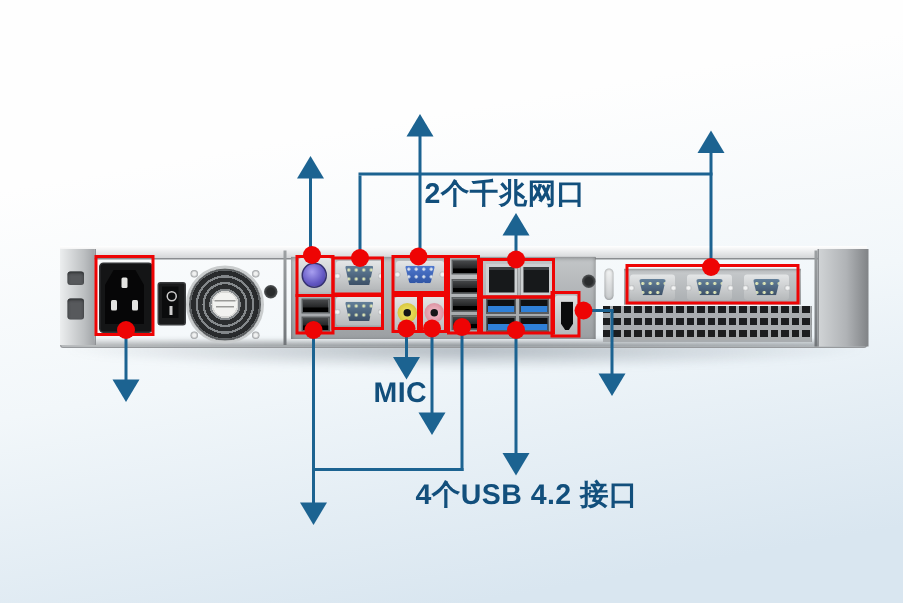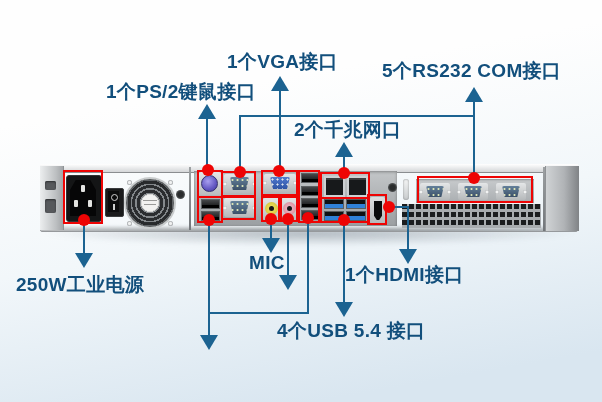--- a/index.html
+++ b/index.html
@@ -199,67 +199,62 @@
   <div class="abs rbox" style="left:221px;top:196px;width:35px;height:24px;"></div>
   <div class="abs rbox" style="left:261px;top:170px;width:37px;height:26px;"></div>
   <div class="abs rbox" style="left:261px;top:196px;width:19px;height:26px;"></div>
   <div class="abs rbox" style="left:280px;top:196px;width:18px;height:26px;"></div>
   <div class="abs rbox" style="left:298px;top:170px;width:22px;height:53px;"></div>
   <div class="abs rbox" style="left:320px;top:172px;width:50px;height:27px;"></div>
   <div class="abs rbox" style="left:320px;top:197px;width:50px;height:26px;"></div>
   <div class="abs rbox" style="left:367px;top:194px;width:20px;height:31px;"></div>
   <div class="abs rbox" style="left:417px;top:176px;width:116px;height:27px;"></div>
 
-  <div class="abs lbl" style="left:106px;top:81px;">1个PS/2键鼠接口</div>
   <div class="abs arrow-up" style="left:198px;top:104px;"></div>
   <div class="abs vline" style="left:206px;top:118px;height:52px;"></div>
   <div class="abs dot" style="left:202px;top:164px;"></div>
 
-  <div class="abs lbl" style="left:227px;top:51px;">1个VGA接口</div>
   <div class="abs arrow-up" style="left:271px;top:76px;"></div>
   <div class="abs vline" style="left:279px;top:90px;height:81px;"></div>
   <div class="abs dot" style="left:273px;top:165px;"></div>
 
-  <div class="abs lbl" style="left:382px;top:60px;">5个RS232 COM接口</div>
   <div class="abs arrow-up" style="left:465px;top:87px;"></div>
   <div class="abs vline" style="left:473px;top:101px;height:77px;"></div>
   <div class="abs dot" style="left:468px;top:172px;"></div>
   <div class="abs hline" style="left:239px;top:115px;width:236px;"></div>
   <div class="abs vline" style="left:239px;top:117px;height:55px;"></div>
   <div class="abs dot" style="left:234px;top:166px;"></div>
 
-  <div class="abs lbl" style="left:294px;top:119px;">2个千兆网口</div>
+  <div class="abs lbl" style="left:283px;top:119px;">2个千兆网口</div>
   <div class="abs arrow-up" style="left:335px;top:142px;"></div>
   <div class="abs vline" style="left:343px;top:156px;height:17px;"></div>
   <div class="abs dot" style="left:338px;top:167px;"></div>
 
   <div class="abs dot" style="left:78px;top:214px;"></div>
   <div class="abs vline" style="left:83px;top:224px;height:30px;"></div>
   <div class="abs arrow-down" style="left:75px;top:253px;"></div>
-  <div class="abs lbl" style="left:16px;top:274px;">250W工业电源</div>
 
   <div class="abs dot" style="left:265px;top:213px;"></div>
   <div class="abs vline" style="left:270px;top:223px;height:16px;"></div>
   <div class="abs arrow-down" style="left:262px;top:238px;"></div>
   <div class="abs lbl" style="left:249px;top:252px;">MIC</div>
 
   <div class="abs dot" style="left:282px;top:213px;"></div>
   <div class="abs vline" style="left:287px;top:223px;height:53px;"></div>
   <div class="abs arrow-down" style="left:279px;top:275px;"></div>
 
   <div class="abs dot" style="left:383px;top:201px;"></div>
   <div class="abs hline" style="left:389px;top:206px;width:20px;"></div>
   <div class="abs vline" style="left:407px;top:206px;height:44px;"></div>
   <div class="abs arrow-down" style="left:399px;top:249px;"></div>
-  <div class="abs lbl" style="left:345px;top:264px;">1个HDMI接口</div>
 
   <div class="abs dot" style="left:338px;top:214px;"></div>
   <div class="abs vline" style="left:343px;top:224px;height:79px;"></div>
   <div class="abs arrow-down" style="left:335px;top:302px;"></div>
-  <div class="abs lbl" style="left:277px;top:320px;">4个USB 5.4 接口</div>
+  <div class="abs lbl" style="left:277px;top:320px;">4个USB 4.2 接口</div>
 
   <div class="abs dot" style="left:203px;top:214px;"></div>
   <div class="abs dot" style="left:302px;top:212px;"></div>
   <div class="abs vline" style="left:208px;top:224px;height:112px;"></div>
   <div class="abs vline" style="left:307px;top:222px;height:92px;"></div>
   <div class="abs hline" style="left:208px;top:312px;width:101px;"></div>
   <div class="abs arrow-down" style="left:200px;top:335px;"></div>
 
 </div>
 

